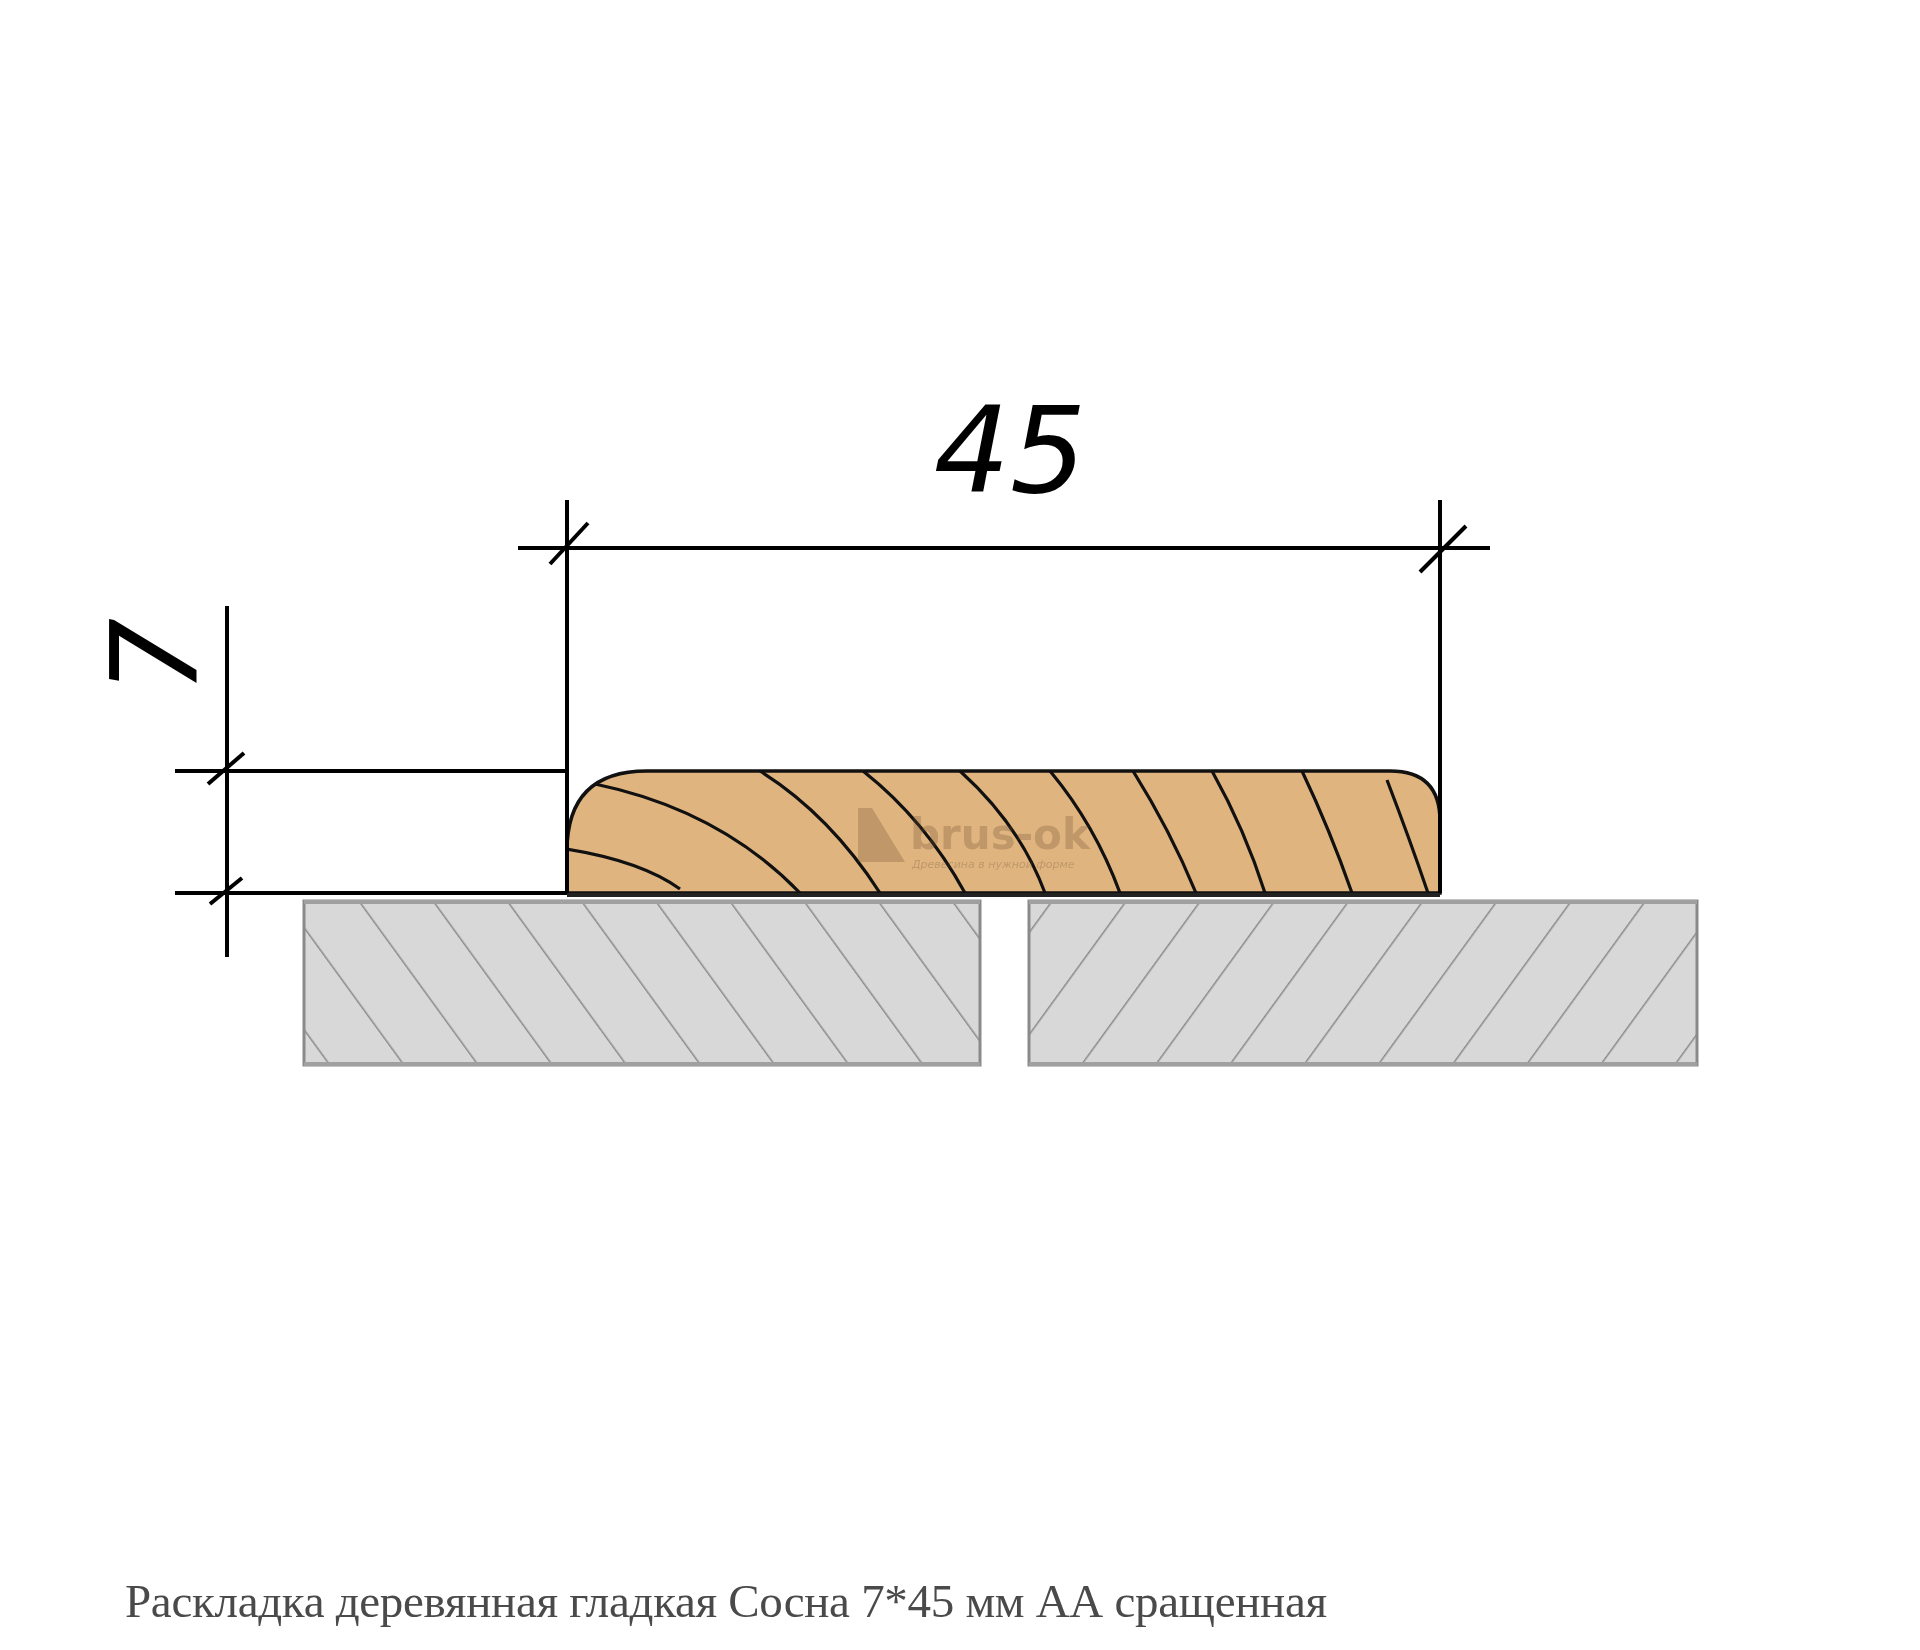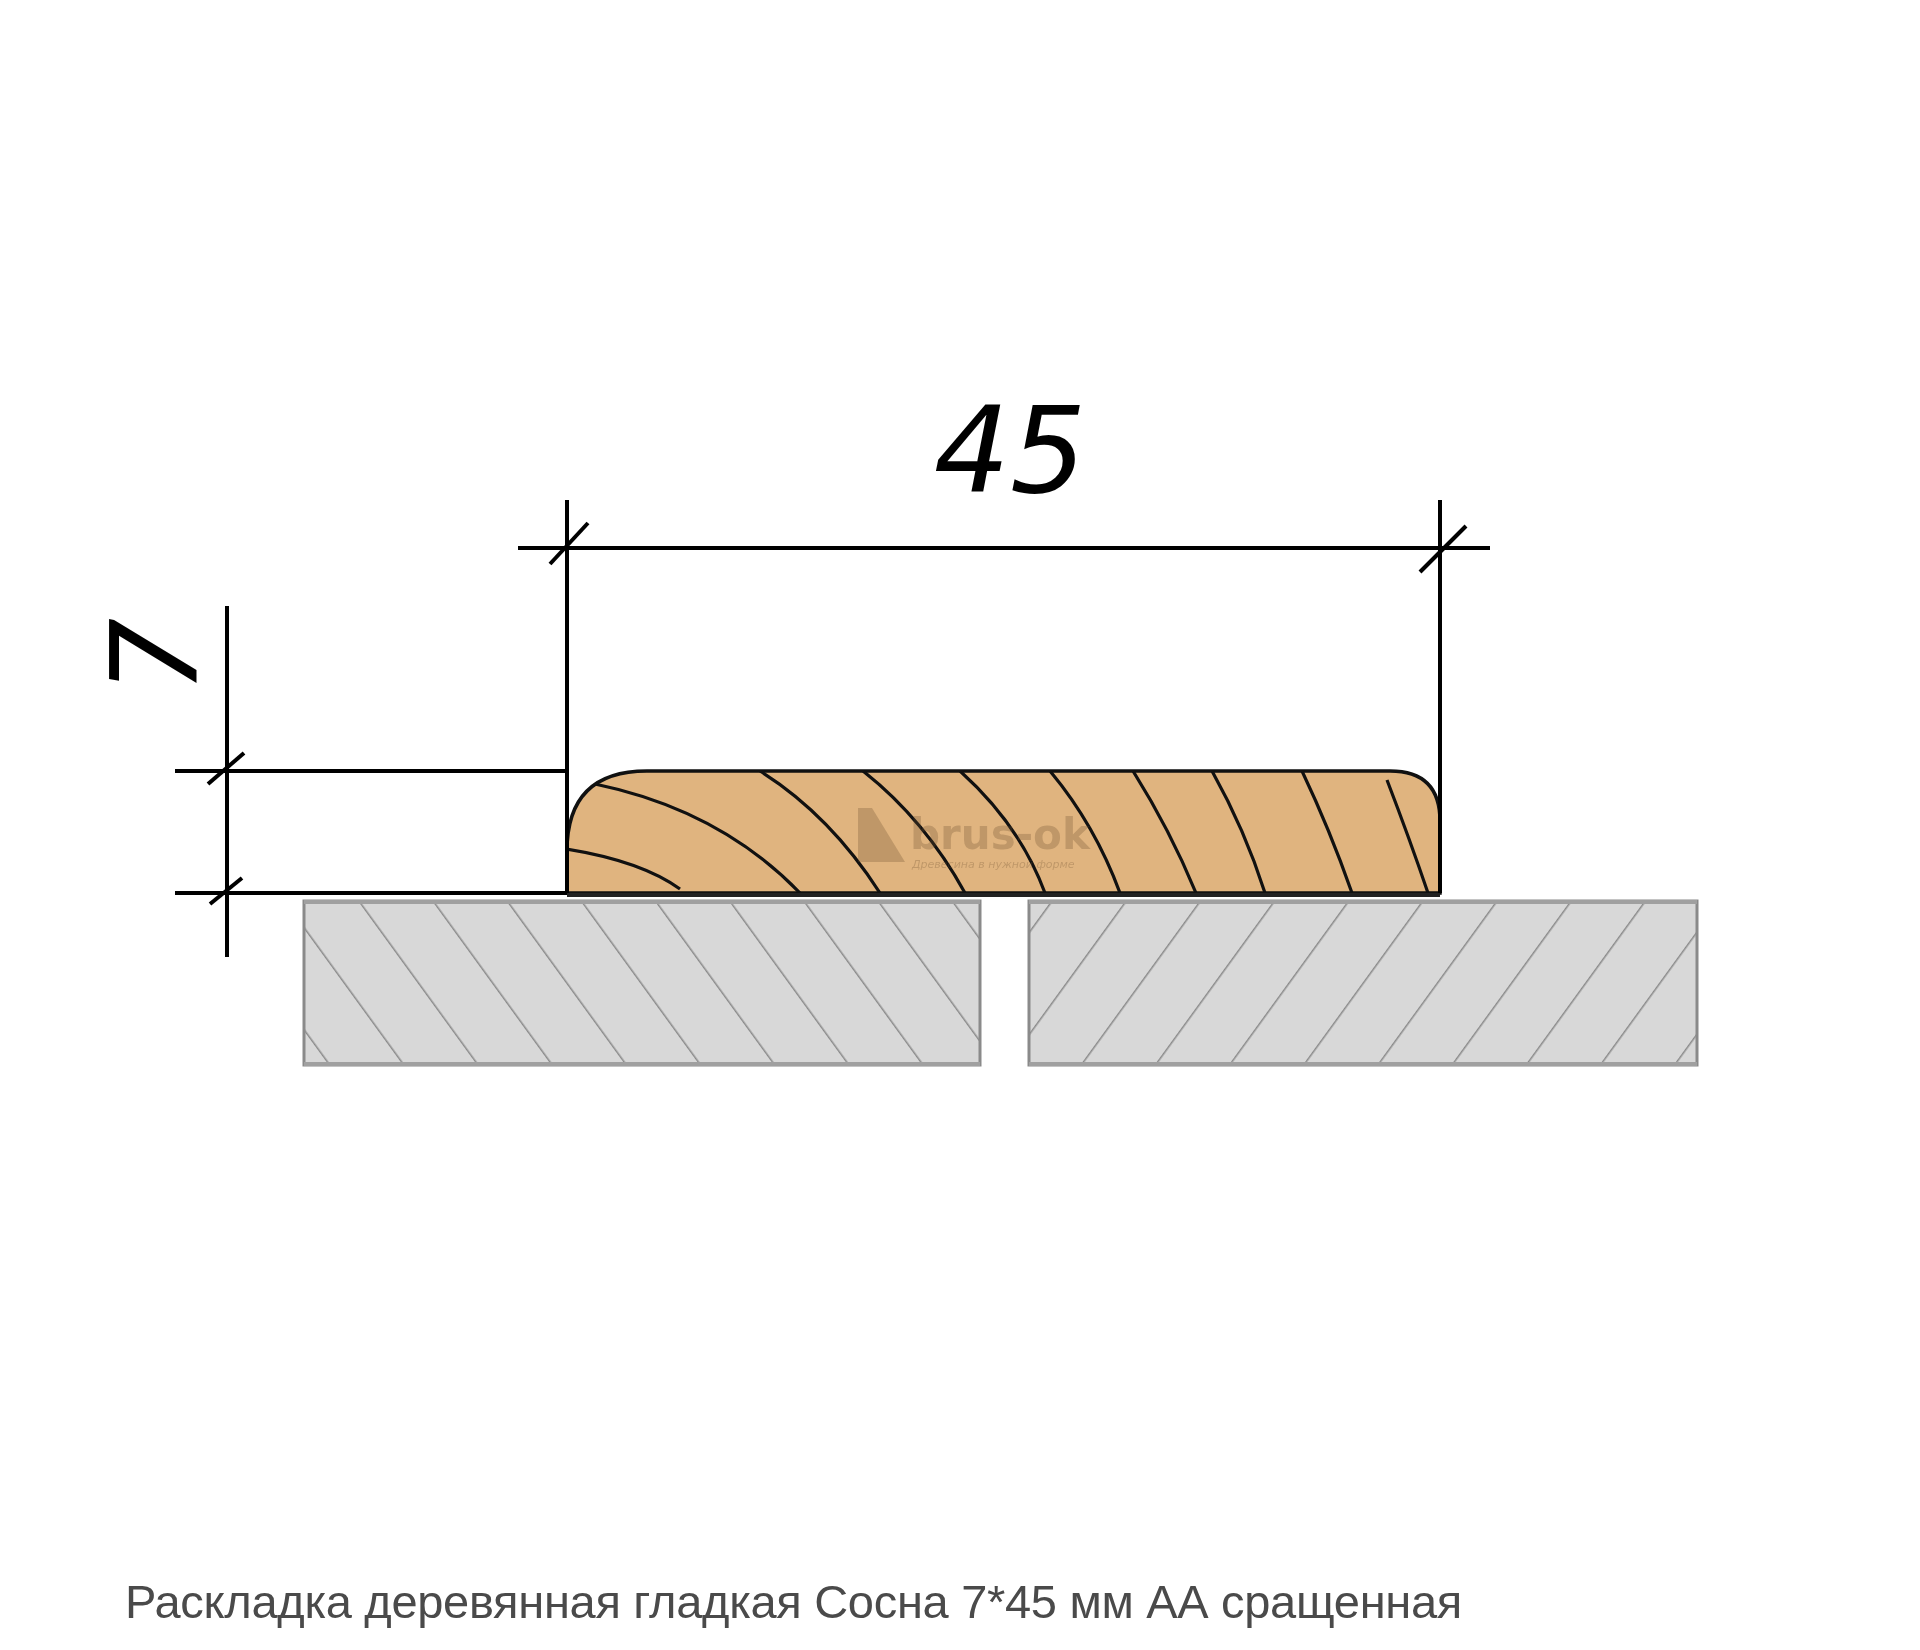--- a/index.html
+++ b/index.html
@@ -1,20 +1,20 @@
 <!DOCTYPE html>
 <html><head>
 <meta charset="utf-8">
 <style>
   html, body { margin: 0; padding: 0; background: #ffffff; }
   body { width: 1920px; height: 1650px; position: relative; overflow: hidden;
          font-family: "DejaVu Sans", sans-serif; }
   #drawing { position: absolute; left: 0; top: 0; width: 1920px; height: 1650px; }
   .caption { position: absolute; left: 125px; top: 1574px; font-size: 47px;
-             color: #4a4a4a; font-family: Liberation Sans, sans-serif; letter-spacing: -0.3px;
+             color: #4a4a4a; font-family: Liberation Serif, serif; letter-spacing: -0.3px;
              white-space: nowrap; }
   .dim-label { font-family: "DejaVu Sans", sans-serif; font-style: italic; fill: #000; }
   .wm-text { font-family: "DejaVu Sans", sans-serif; font-weight: bold; }
   .wm-sub { font-family: "DejaVu Sans", sans-serif; font-style: italic; }
 </style>
 </head>
 <body>
 
 <svg id="drawing" width="1920" height="1650" viewBox="0 0 1920 1650" xmlns="http://www.w3.org/2000/svg">
   <defs>

